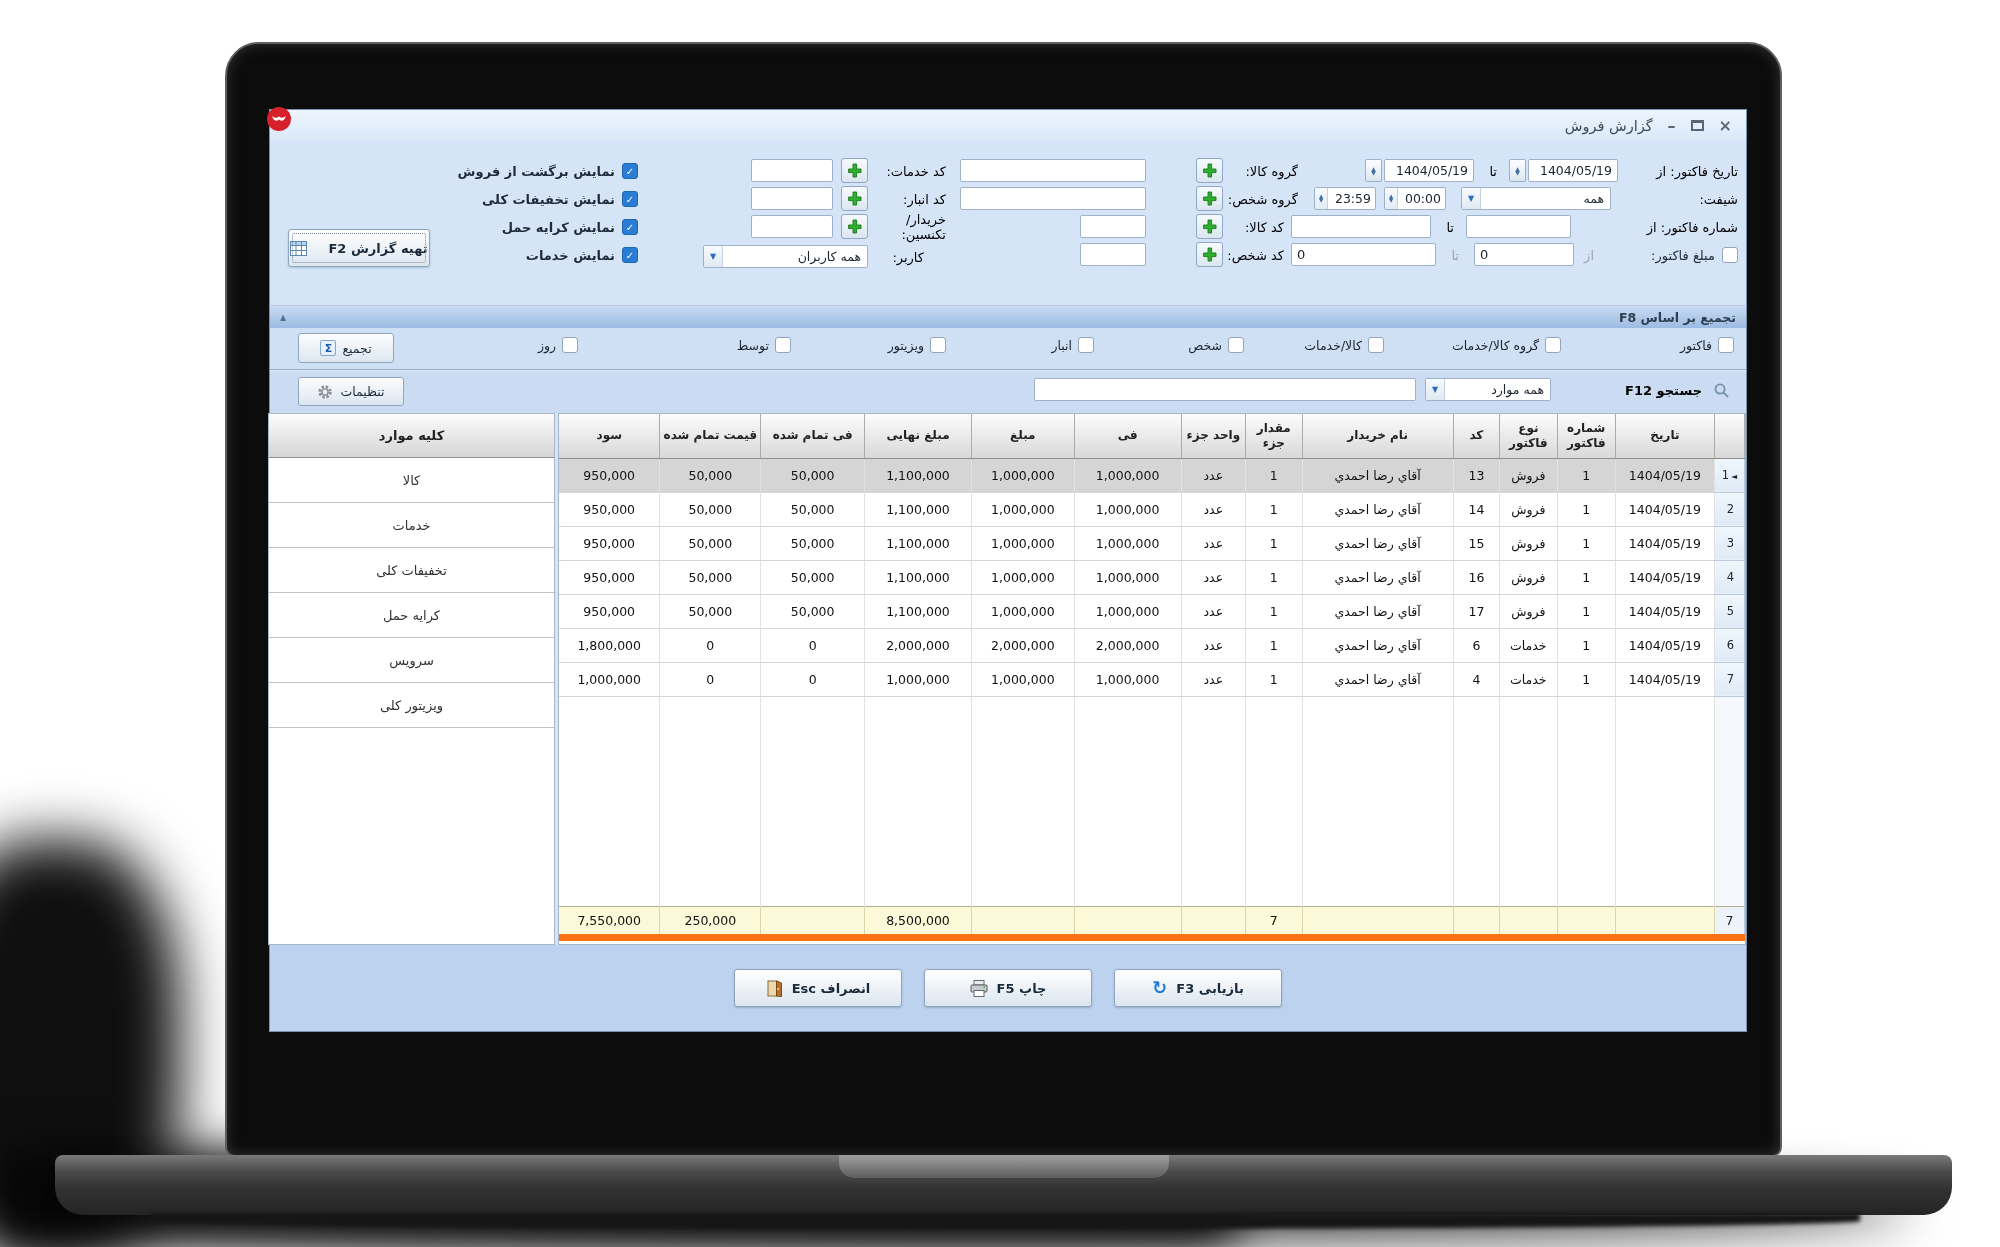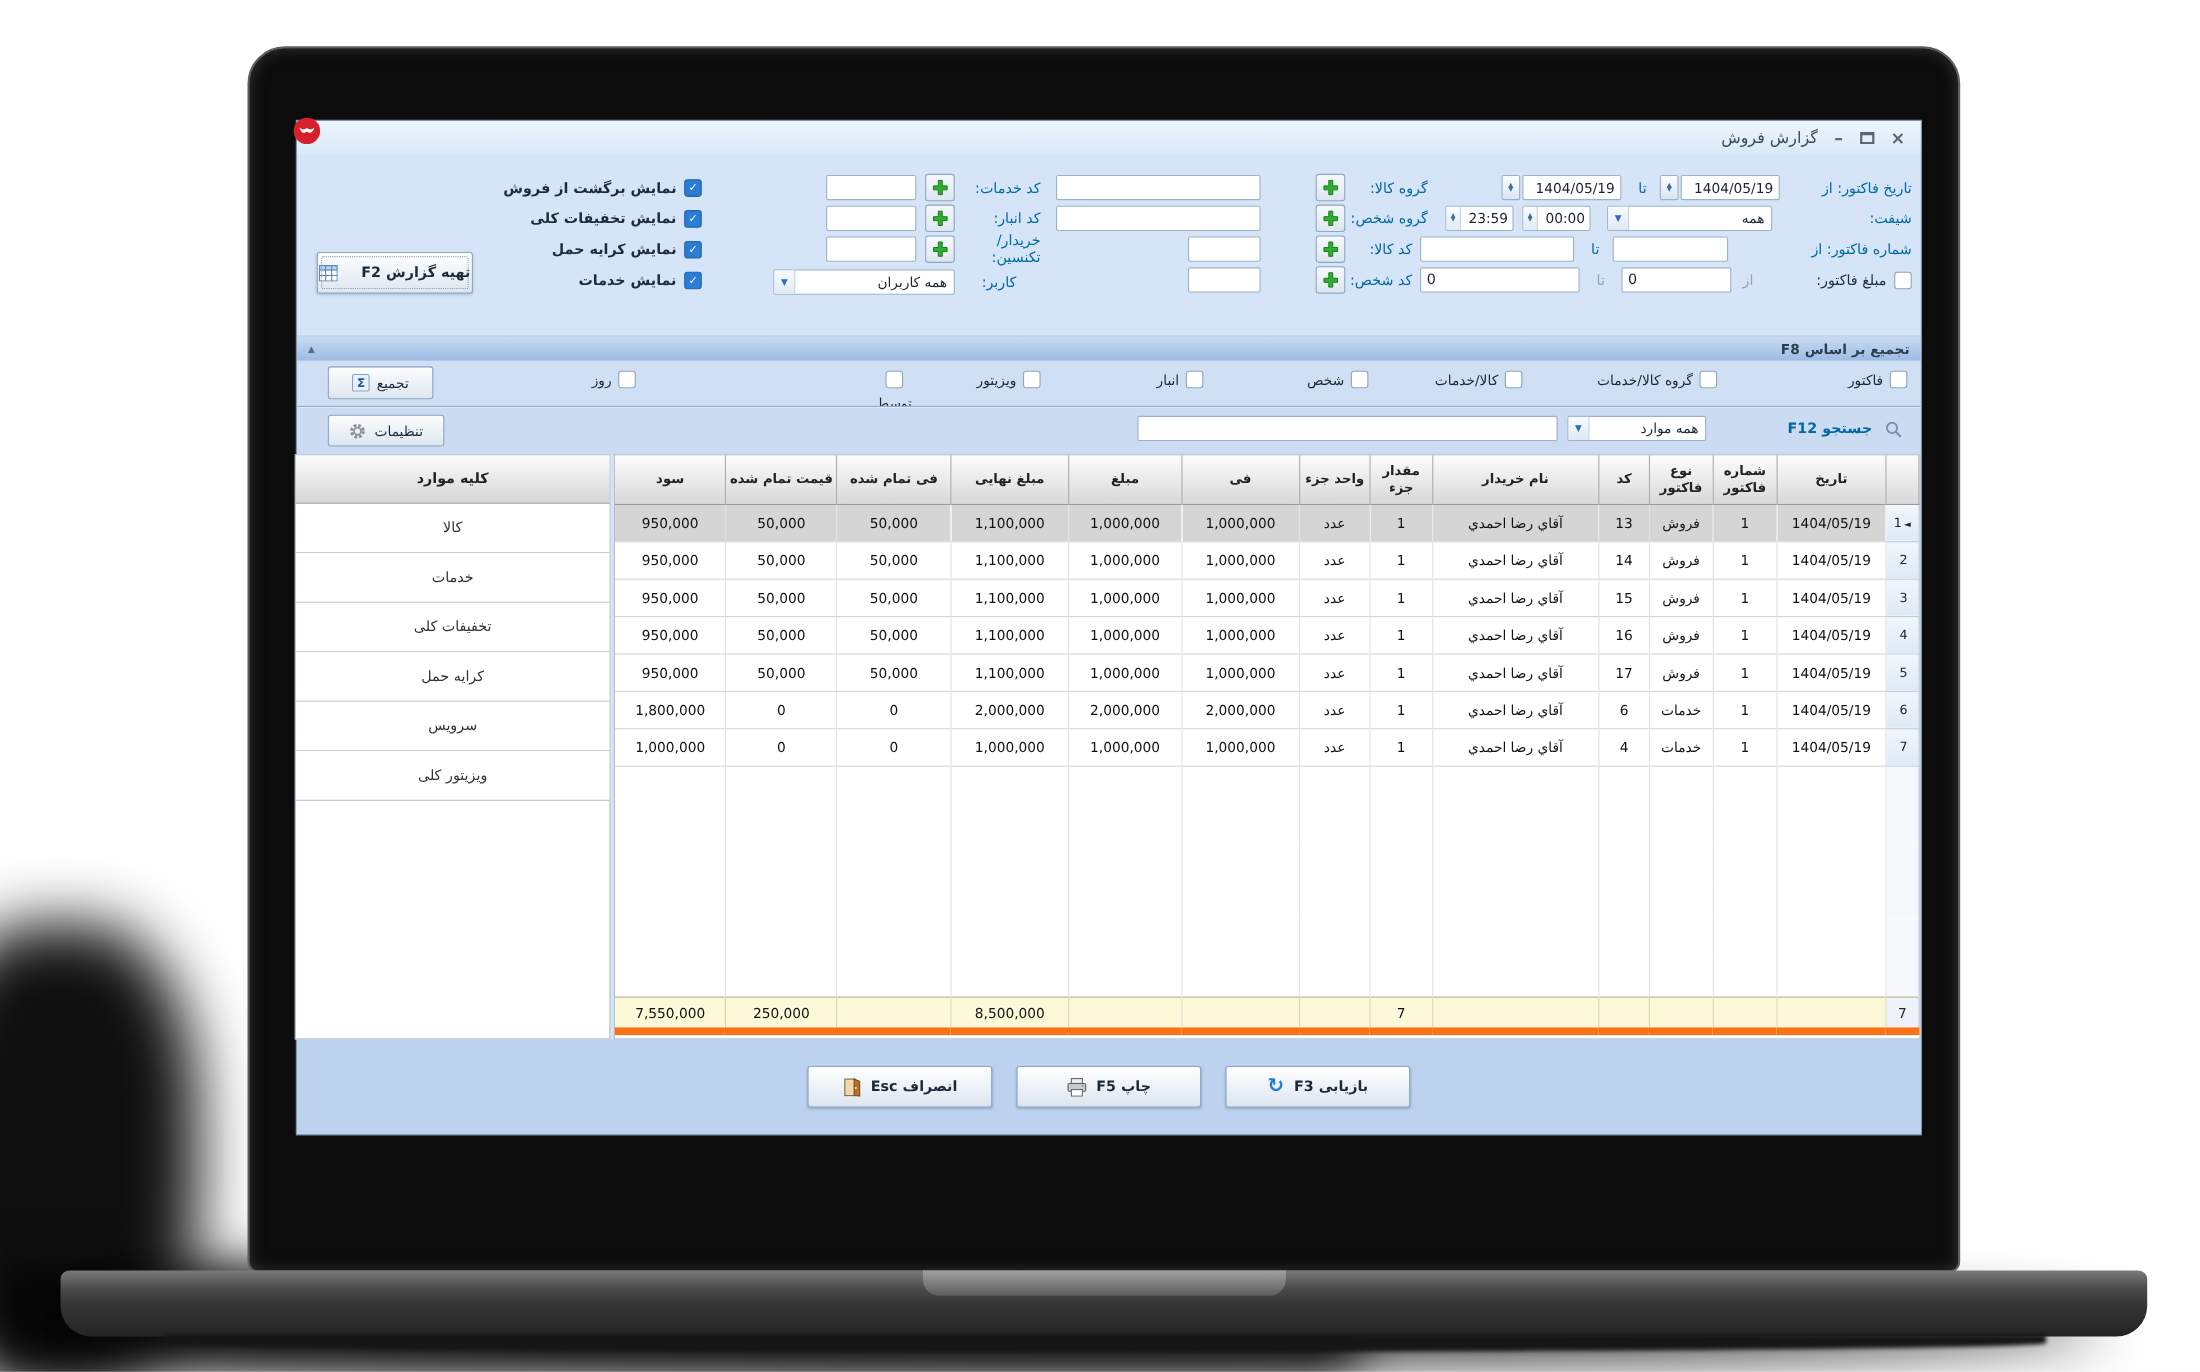--- a/index.html
+++ b/index.html
@@ -39,21 +39,21 @@
               gap:15px; padding:0 14px; }
   .title-text { font-size:14.5px; color:#3c4a5a; }
   .wbtn { color:#5a6673; font-weight:bold; cursor:default; line-height:1; }
   .wbtn.min { font-size:16px; }
   .wbtn.max { width:13px; height:11px; border:2px solid #5a6673; border-top-width:3px; display:inline-block; }
   .wbtn.close { font-size:16px; }
 
   
   .filter-panel { position:absolute; top:31px; right:0; left:0; height:164px; background:#d5e4f7; }
   .fitem { position:absolute; height:24px; display:flex; align-items:center; white-space:nowrap; }
-  .flabel { font-size:13px; color:#0369a1; }
+  .flabel { font-size:13px; color:#000000; }
   .gray { color:#9aa6b2; }
   .tinput, .combo, .timebox { background:#fff; border:1px solid #9db2c8; border-radius:2px; height:23px; }
   .tinput { padding:0 5px; display:flex; align-items:center; }
   .tinput.num { direction:ltr; justify-content:flex-start; }
   .tinput.date { direction:ltr; justify-content:flex-end; font-size:12.5px; }
   .spinbox { width:17px; height:23px; border:1px solid #9db2c8; border-radius:2px;
              background:linear-gradient(180deg,#fdfeff,#dbe6f2); display:flex; flex-direction:column;
              align-items:center; justify-content:center; line-height:.6; }
   .spinbox span { font-size:6px; color:#3c6ea5; }
   .timebox { display:flex; direction:ltr; align-items:center; }
@@ -360,21 +360,21 @@
             <span>شخص</span>
           </div>
         <div class="agg-opt" style="right:652px;">
             <span class="cb"></span>
             <span>انبار</span>
           </div>
         <div class="agg-opt" style="right:800px;">
             <span class="cb"></span>
             <span>ویزیتور</span>
           </div>
-        <div class="agg-opt" style="right:917px;flex-direction:column;">
+        <div class="agg-opt" style="right:955px;">
             <span class="cb"></span>
             <span>توسط</span>
           </div>
         <div class="agg-opt" style="right:1168px;">
             <span class="cb"></span>
             <span>روز</span>
           </div>
         <div class="agg-btn">
           <span>تجمیع</span>
           <span class="sigma">Σ</span>

